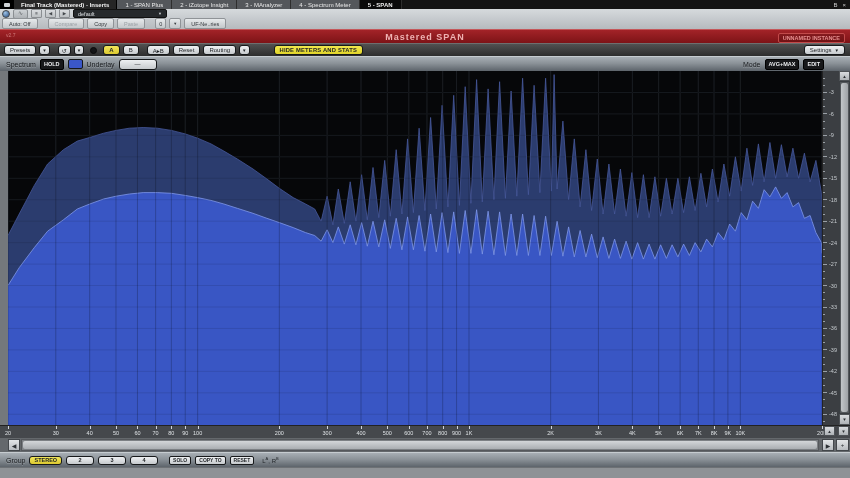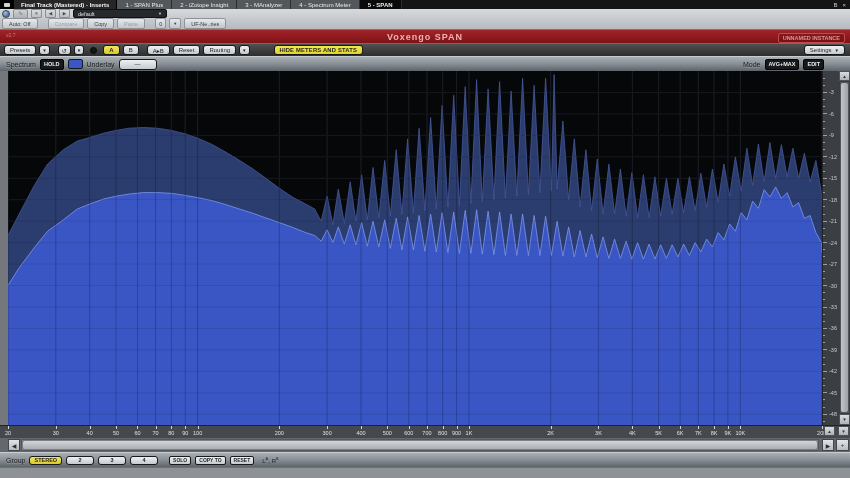--- a/index.html
+++ b/index.html
@@ -121,21 +121,21 @@
     <div class="hbtn disabled">Paste</div>
     <div style="width:4px;"></div>
     <div class="hbtn tiny">0</div>
     <div class="hbtn tiny" style="font-size:4px;">▼</div>
     <div class="hbtn">UF-Ne..ries</div>
   </div>
 </div>
 
 <div class="abs redbar">
   <span class="ver">v2.7</span>
-  <div class="red-title">Voxengo SPAN</div>
+  <div class="red-title">Mastered SPAN</div>
   <div class="instance-btn">UNNAMED INSTANCE</div>
 </div>
 
 <div class="abs ctrlrow">
   <div class="cbtn">Presets</div>
   <div class="cbtn caret-btn">▼</div>
   <div style="width:2px;"></div>
   <div class="cbtn" style="padding:0 3px;">↺</div>
   <div class="cbtn caret-btn">▼</div>
   <div class="led"></div>

